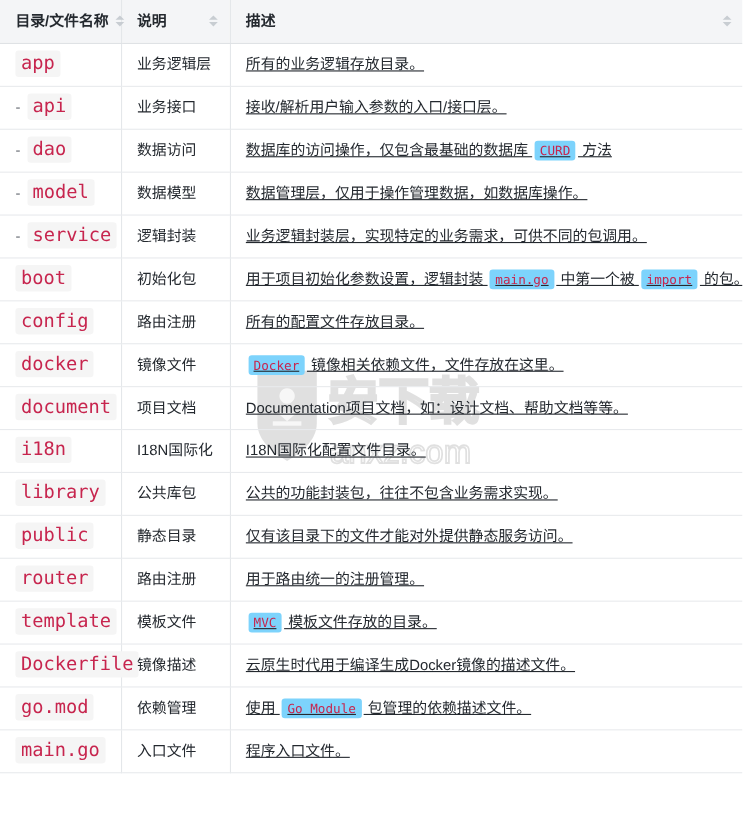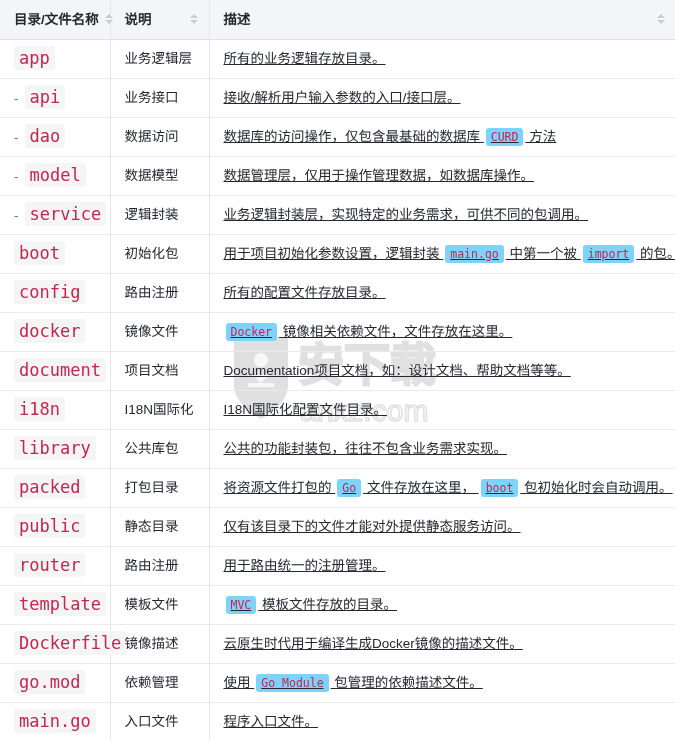--- a/index.html
+++ b/index.html
@@ -256,25 +256,20 @@
           <td class="cell-name"><code class="code-chip">i18n</code></td>
           <td class="cell-desc">I18N国际化</td>
           <td class="cell-detail"><span>I18N国际化配置文件目录。</span></td>
         </tr>
         <tr>
           <td class="cell-name"><code class="code-chip">library</code></td>
           <td class="cell-desc">公共库包</td>
           <td class="cell-detail"><span>公共的功能封装包，往往不包含业务需求实现。</span></td>
         </tr>
         <tr>
-          <td class="cell-name"><code class="code-chip">packed</code></td>
-          <td class="cell-desc">打包目录</td>
-          <td class="cell-detail"><span>将资源文件打包的 </span><code class="code-inline">Go</code><span> 文件存放在这里， </span><code class="code-inline">boot</code><span> 包初始化时会自动调用。</span></td>
-        </tr>
-        <tr>
           <td class="cell-name"><code class="code-chip">public</code></td>
           <td class="cell-desc">静态目录</td>
           <td class="cell-detail"><span>仅有该目录下的文件才能对外提供静态服务访问。</span></td>
         </tr>
         <tr>
           <td class="cell-name"><code class="code-chip">router</code></td>
           <td class="cell-desc">路由注册</td>
           <td class="cell-detail"><span>用于路由统一的注册管理。</span></td>
         </tr>
         <tr>

